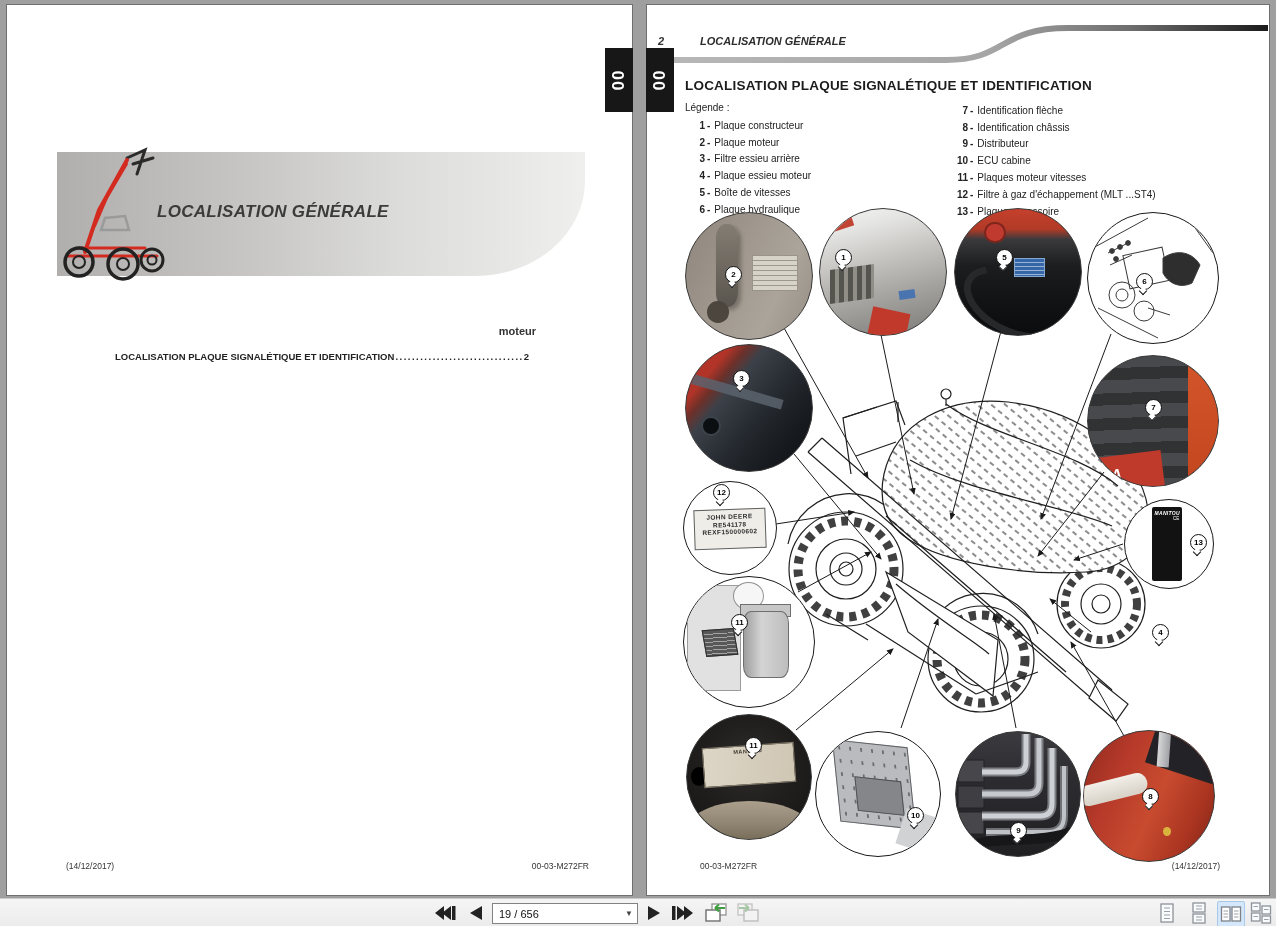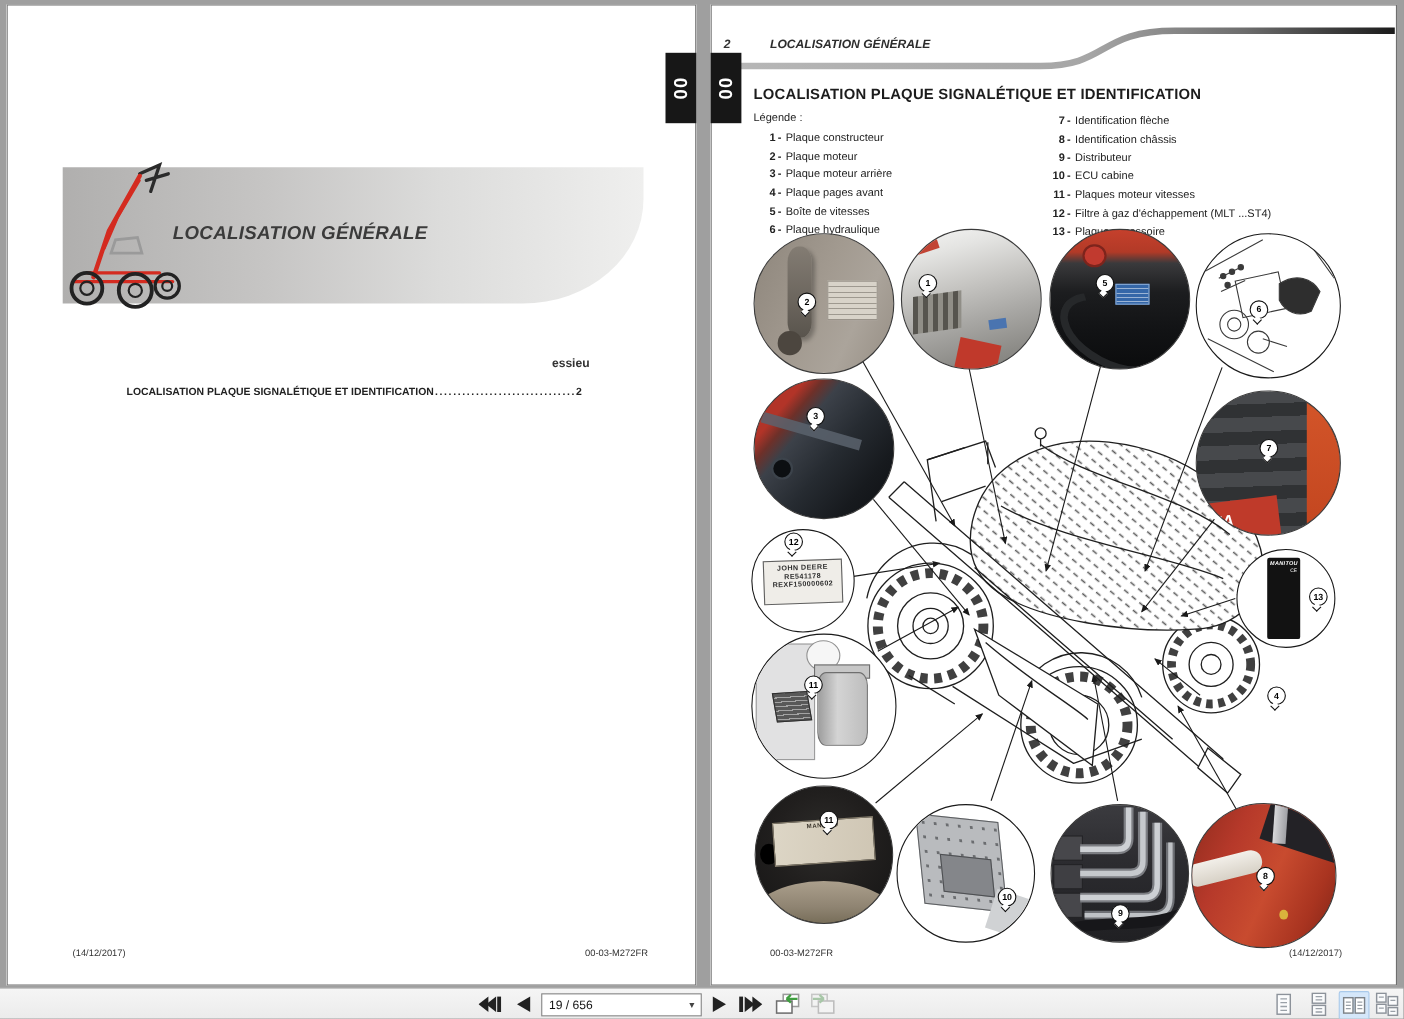--- a/index.html
+++ b/index.html
@@ -191,21 +191,21 @@
           <circle cx="30" cy="122" r="6" stroke="#222" stroke-width="2"></circle>
           <circle cx="74" cy="124" r="15" stroke="#222" stroke-width="3.5"></circle>
           <circle cx="74" cy="124" r="6" stroke="#222" stroke-width="2"></circle>
           <circle cx="103" cy="120" r="11" stroke="#222" stroke-width="3"></circle>
           <circle cx="103" cy="120" r="4.5" stroke="#222" stroke-width="2"></circle>
         </g>
       </svg>
       <div class="banner-title">LOCALISATION GÉNÉRALE</div>
     </div>
 
-    <div class="toc-pages">essieu</div>
+    <div class="toc-pages">moteur</div>
     <div class="toc-row">
       <span class="toc-title">LOCALISATION PLAQUE SIGNALÉTIQUE ET IDENTIFICATION</span>
       <span class="toc-leader">....................................</span>
       <span class="toc-page">2</span>
     </div>
 
     <div class="pfoot" style="left:60px;">(14/12/2017)</div>
     <div class="pfoot" style="right:44px;">00-03-M272FR</div>
   </div>
 
@@ -238,26 +238,26 @@
           <span>Plaque constructeur</span>
         </div>
       <div class="lg-row">
           <span class="lg-num">2</span>
           <span class="lg-sep">-</span>
           <span>Plaque moteur</span>
         </div>
       <div class="lg-row">
           <span class="lg-num">3</span>
           <span class="lg-sep">-</span>
-          <span>Plaque moteur arrière</span>
+          <span>Filtre essieu arrière</span>
         </div>
       <div class="lg-row">
           <span class="lg-num">4</span>
           <span class="lg-sep">-</span>
-          <span>Plaque pages avant</span>
+          <span>Plaque essieu moteur</span>
         </div>
       <div class="lg-row">
           <span class="lg-num">5</span>
           <span class="lg-sep">-</span>
           <span>Boîte de vitesses</span>
         </div>
       <div class="lg-row">
           <span class="lg-num">6</span>
           <span class="lg-sep">-</span>
           <span>Plaque hydraulique</span>

